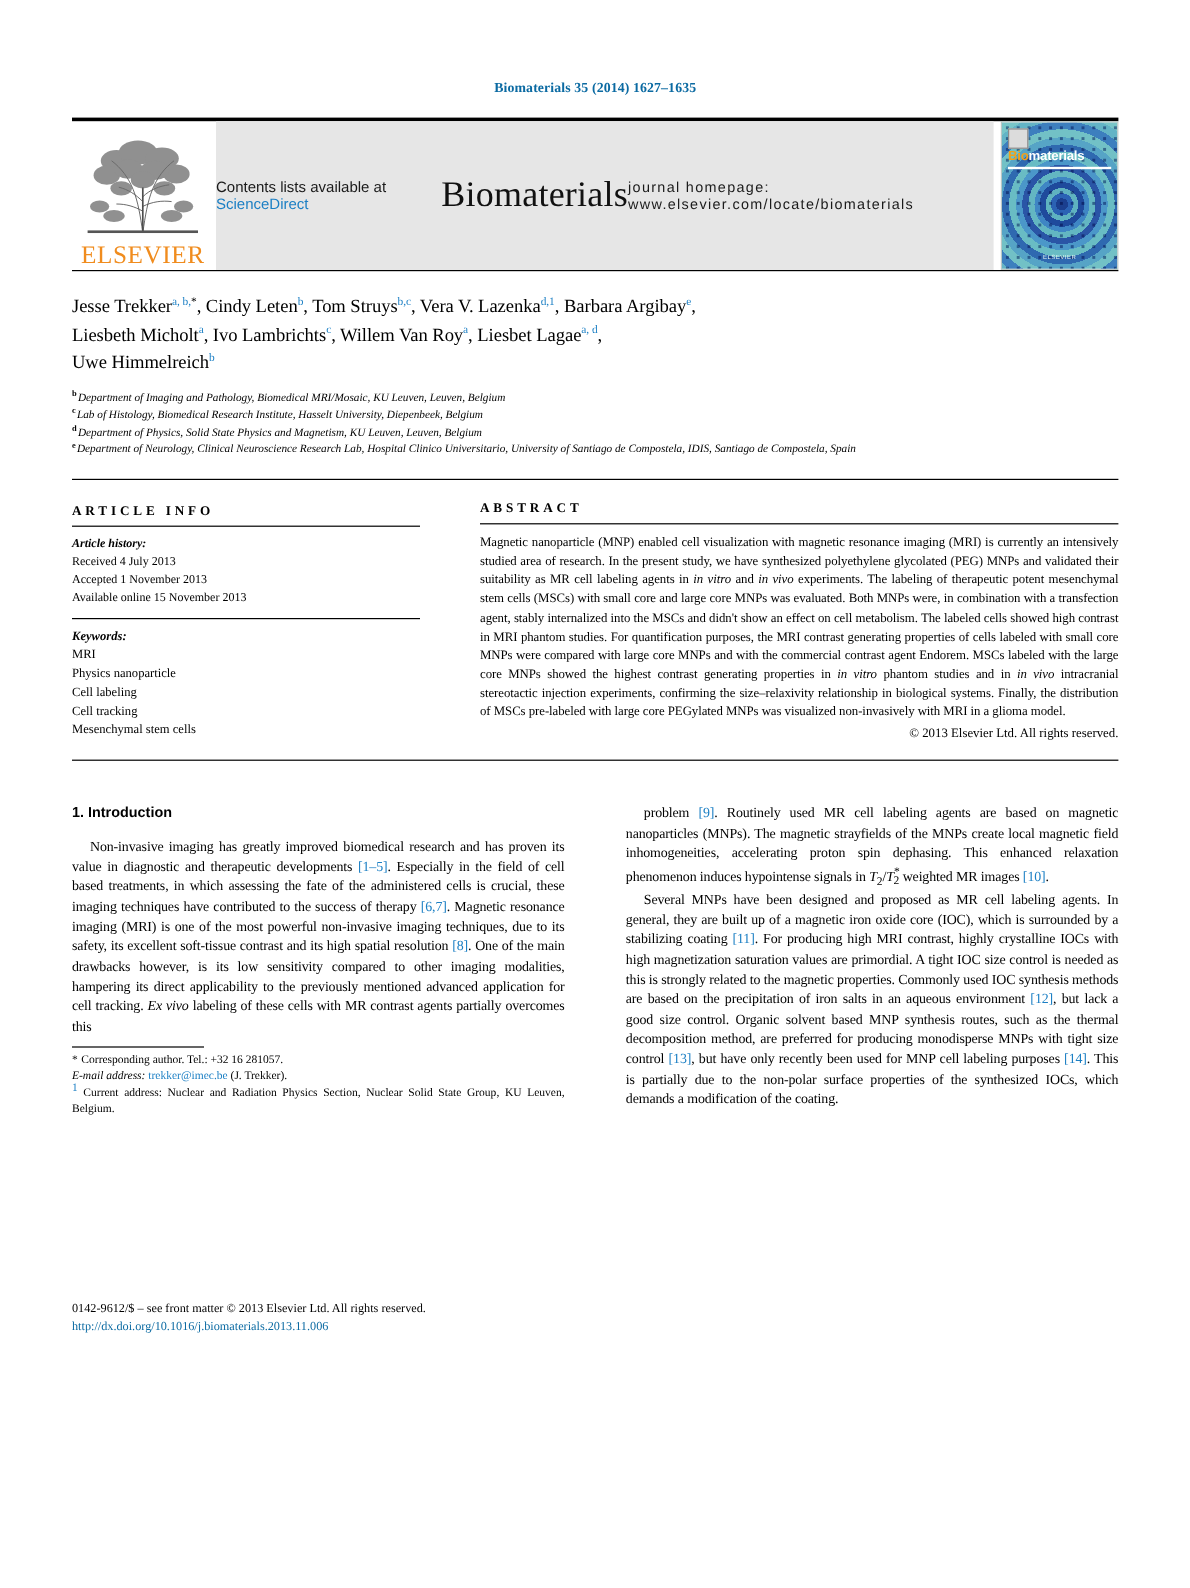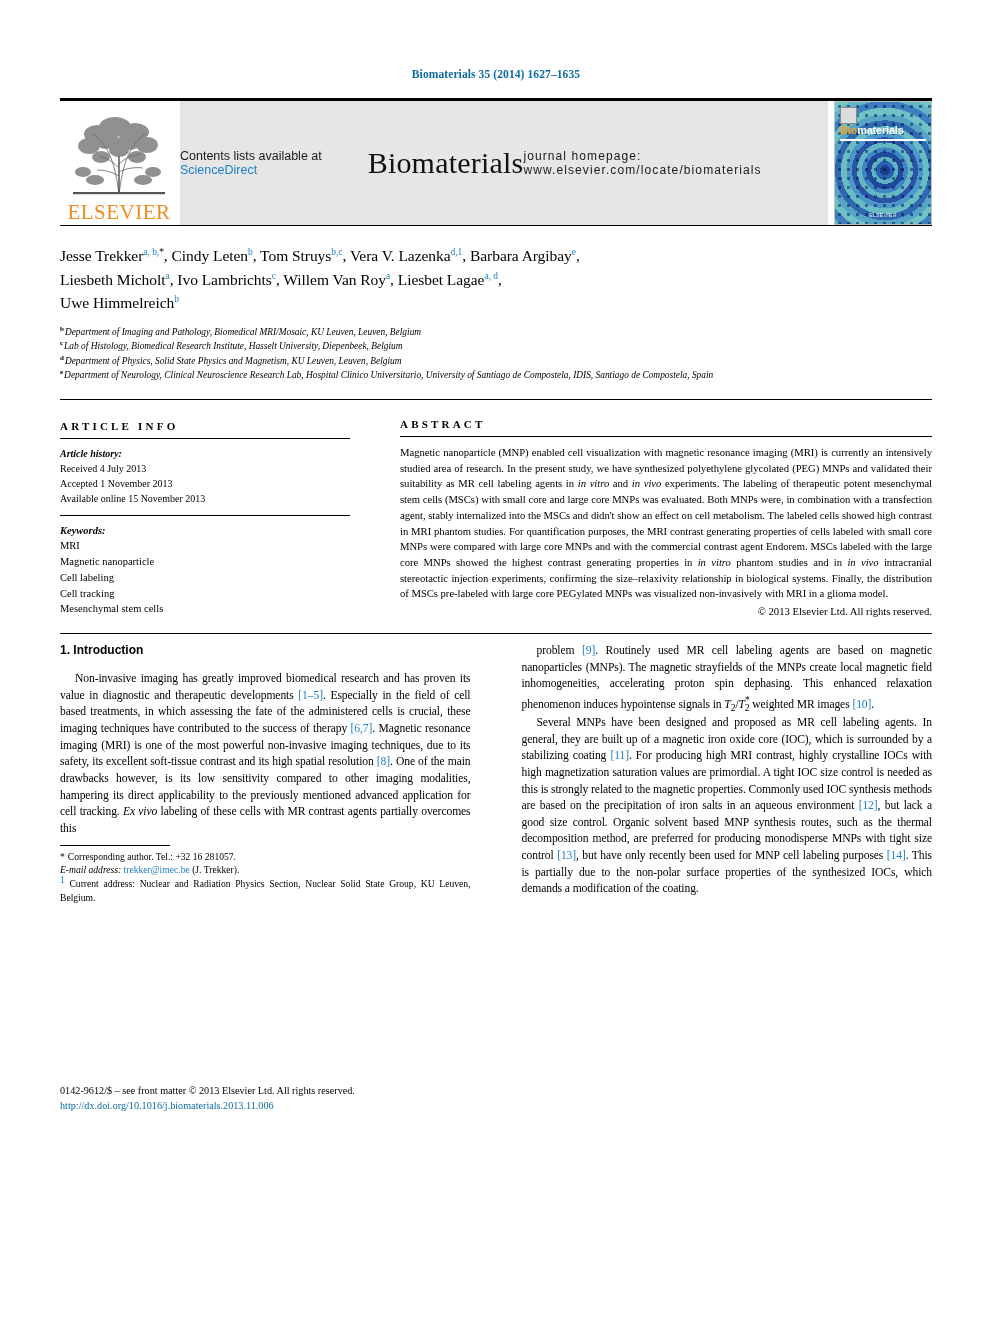--- a/index.html
+++ b/index.html
@@ -299,21 +299,21 @@
 
   .rule-section {
     border-top: 1px solid #000;
     margin-top: 16px;
   }
 
   
   .body-cols {
     display: flex;
     gap: 51px;
-    margin-top: 9px;
+    margin-top: 36px;
   }
   .col { flex: 1 1 0; position: relative; }
   h2.section-title {
     font-family: "Liberation Sans", sans-serif;
     font-size: 12px;
     font-weight: bold;
     margin: 0 0 14px 0;
   }
   p.para {
     margin: 0;
@@ -446,21 +446,21 @@
       <div class="hist">
         <div class="lead">Article history:</div>
         <div>Received 4 July 2013</div>
         <div>Accepted 1 November 2013</div>
         <div>Available online 15 November 2013</div>
       </div>
       <div class="rule-thick"></div>
       <div class="kw">
         <div class="lead">Keywords:</div>
         <div>MRI</div>
-        <div>Magnetic nanoparticle</div>
+        <div>Physics nanoparticle</div>
         <div>Cell labeling</div>
         <div>Cell tracking</div>
         <div>Mesenchymal stem cells</div>
       </div>
     </div>
 
     <div class="abs-col">
       <div class="sec-head">ABSTRACT</div>
       <div class="rule-thick"></div>
       <div class="abstract-body"><span>Magnetic nanoparticle (MNP) enabled cell visualization with magnetic resonance imaging (MRI) is currently an intensively studied area of research. In the present study, we have synthesized polyethylene glycolated (PEG) MNPs and validated their suitability as MR cell labeling agents in </span><em>in vitro</em><span> and </span><em>in vivo</em><span> experiments. The labeling of therapeutic potent mesenchymal stem cells (MSCs) with small core and large core MNPs was evaluated. Both MNPs were, in combination with a transfection agent, stably internalized into the MSCs and didn't show an effect on cell metabolism. The labeled cells showed high contrast in MRI phantom studies. For quantification purposes, the MRI contrast generating properties of cells labeled with small core MNPs were compared with large core MNPs and with the commercial contrast agent Endorem. MSCs labeled with the large core MNPs showed the highest contrast generating properties in </span><em>in vitro</em><span> phantom studies and in </span><em>in vivo</em><span> intracranial stereotactic injection experiments, confirming the size–relaxivity relationship in biological systems. Finally, the distribution of MSCs pre-labeled with large core PEGylated MNPs was visualized non-invasively with MRI in a glioma model.</span></div>

